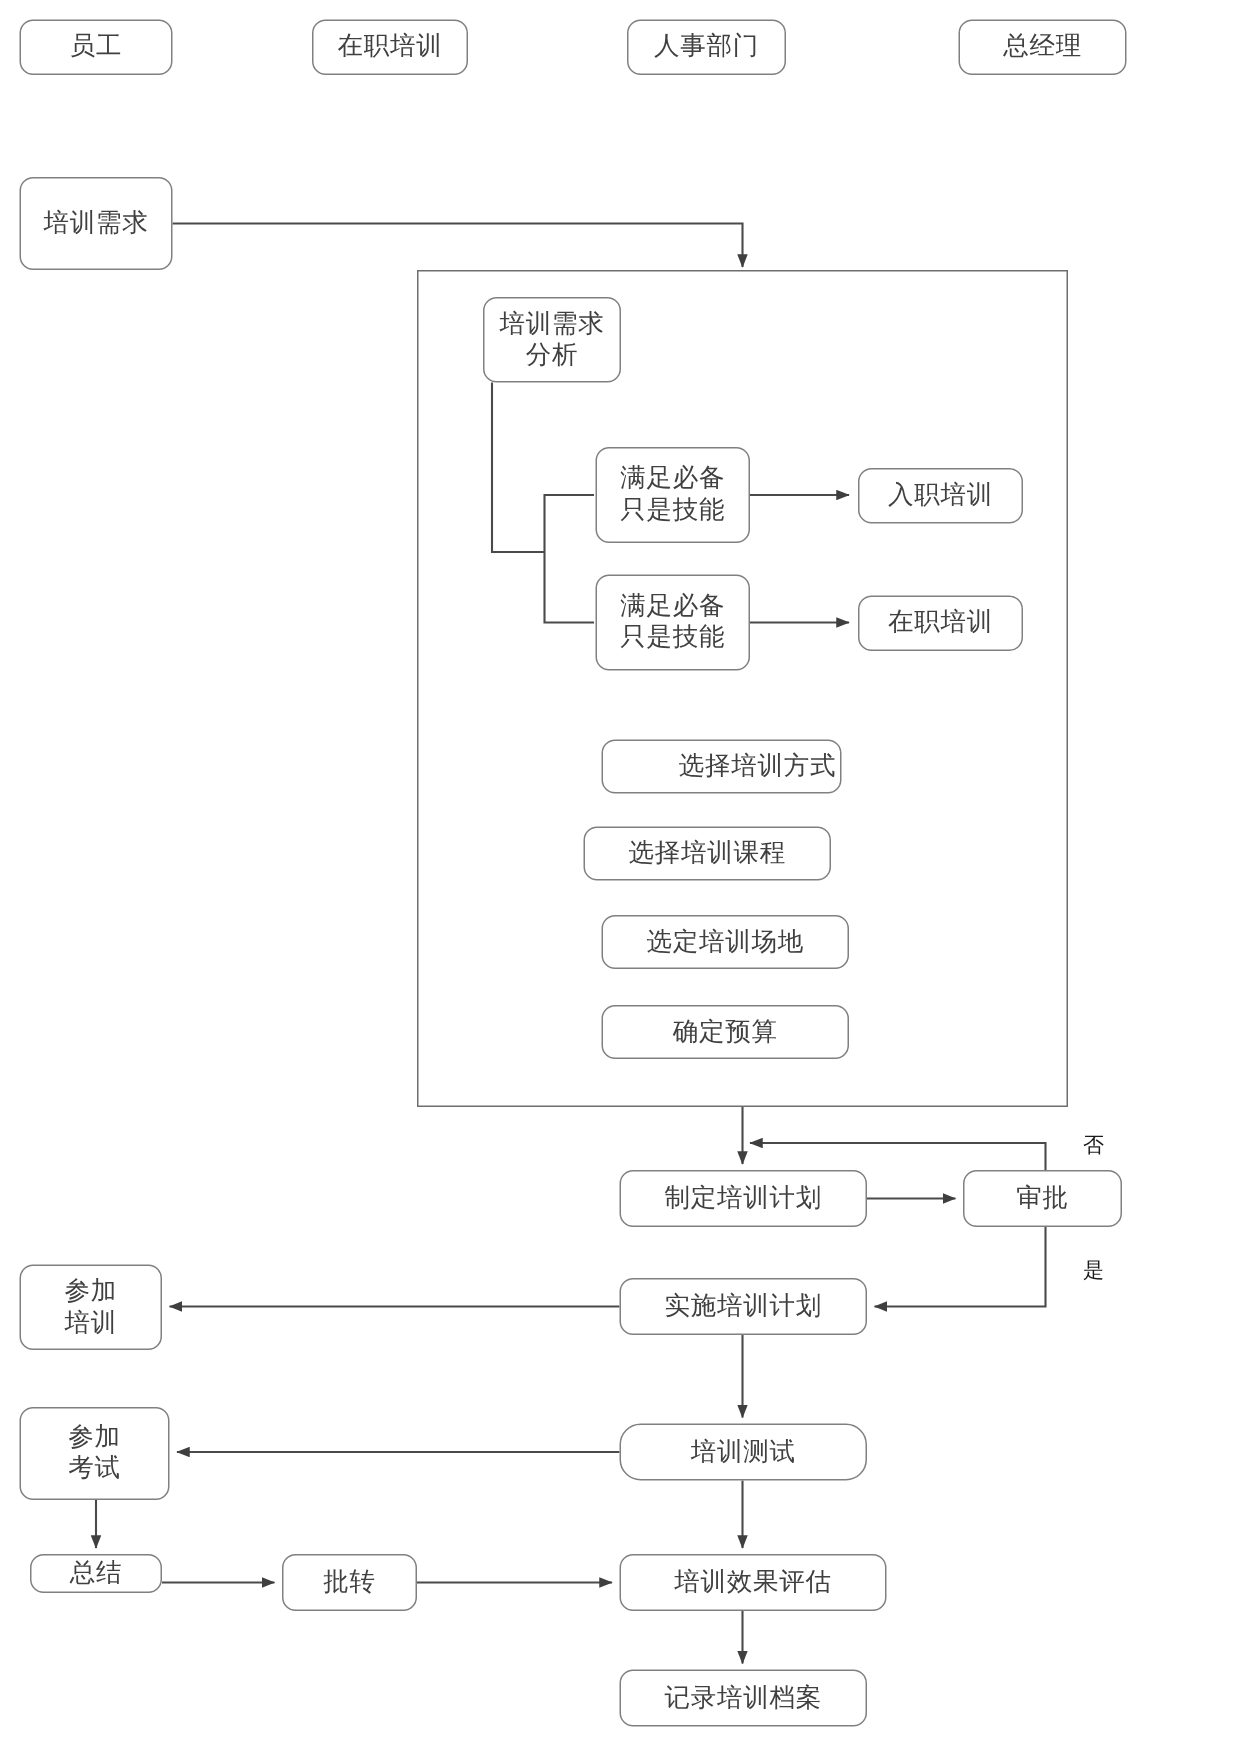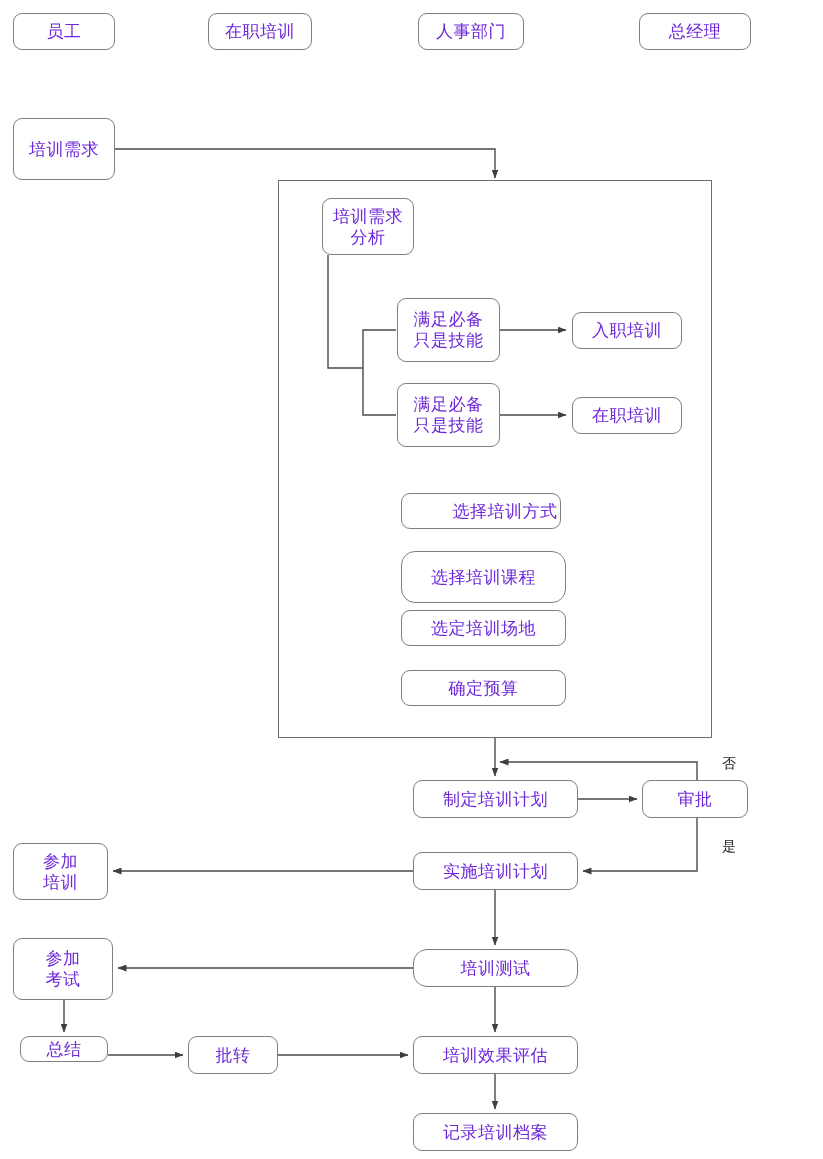--- a/index.html
+++ b/index.html
@@ -25,21 +25,21 @@
     width: 823px;
     height: 1159px;
     pointer-events: none;
   }
   .node {
     position: absolute;
     box-sizing: border-box;
     border: 1.3px solid #808080;
     border-radius: 9px;
     background: #ffffff;
-    color: #6d28d9;
+    color: #404040;
     display: flex;
     align-items: center;
     justify-content: center;
     text-align: center;
     font-size: 17px;
     line-height: 1.22;
     white-space: pre-line;
     letter-spacing: 0.5px;
     z-index: 2;
   }
@@ -98,33 +98,33 @@
       <div class="node" style="left: 13px; top: 118px; width: 102px; height: 62px;">培训需求</div>
       <div class="node" style="left: 322px; top: 198px; width: 92px; height: 57px;">培训需求
 分析</div>
       <div class="node" style="left: 397px; top: 298px; width: 103px; height: 64px;">满足必备
 只是技能</div>
       <div class="node" style="left: 397px; top: 383px; width: 103px; height: 64px;">满足必备
 只是技能</div>
       <div class="node" style="left: 572px; top: 312px; width: 110px; height: 37px;">入职培训</div>
       <div class="node" style="left: 572px; top: 397px; width: 110px; height: 37px;">在职培训</div>
       <div class="node" style="left: 401px; top: 493px; width: 160px; height: 36px; padding-left: 48px;">选择培训方式</div>
-      <div class="node" style="left: 401px; top: 551px; width: 165px; height: 52px; border-radius: 14px;">选择培训课程</div>
+      <div class="node" style="left: 389px; top: 551px; width: 165px; height: 36px;">选择培训课程</div>
       <div class="node" style="left: 401px; top: 610px; width: 165px; height: 36px;">选定培训场地</div>
       <div class="node" style="left: 401px; top: 670px; width: 165px; height: 36px;">确定预算</div>
       <div class="node" style="left: 413px; top: 780px; width: 165px; height: 38px;">制定培训计划</div>
       <div class="node" style="left: 642px; top: 780px; width: 106px; height: 38px;">审批</div>
       <div class="node" style="left: 413px; top: 852px; width: 165px; height: 38px;">实施培训计划</div>
       <div class="node" style="left: 13px; top: 843px; width: 95px; height: 57px;">参加
 培训</div>
       <div class="node" style="left: 13px; top: 938px; width: 100px; height: 62px;">参加
 考试</div>
       <div class="node" style="left: 413px; top: 949px; width: 165px; height: 38px; border-radius: 14px;">培训测试</div>
       <div class="node" style="left: 20px; top: 1036px; width: 88px; height: 26px; text-align: right;">总结</div>
       <div class="node" style="left: 188px; top: 1036px; width: 90px; height: 38px;">批转</div>
-      <div class="node" style="left: 413px; top: 1036px; width: 165px; height: 38px;">培训效果评估</div>
+      <div class="node" style="left: 413px; top: 1036px; width: 178px; height: 38px;">培训效果评估</div>
       <div class="node" style="left: 413px; top: 1113px; width: 165px; height: 38px;">记录培训档案</div>
     </div>
   <div id="label-layer">
       <div class="edge-label" style="left: 722px; top: 755px;">否</div>
       <div class="edge-label" style="left: 722px; top: 838px;">是</div>
     </div>
 </div>
 
 </body></html>

